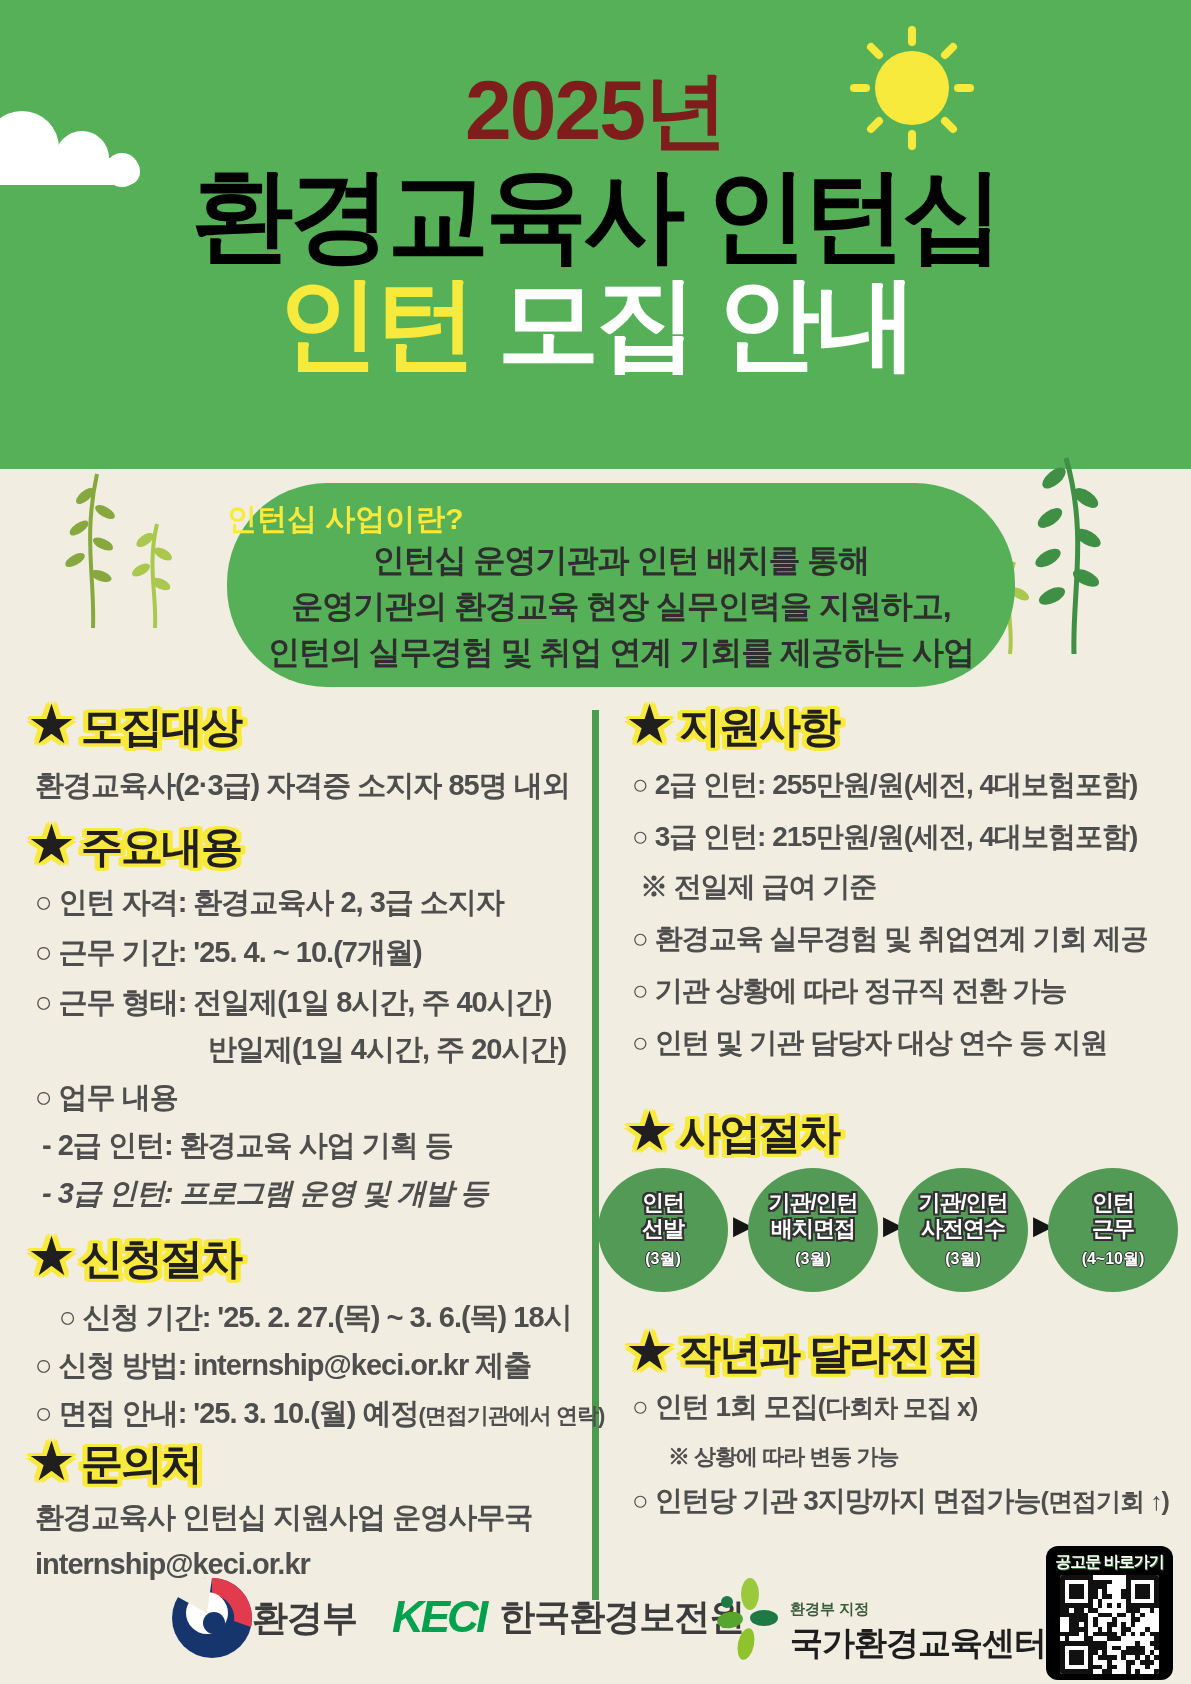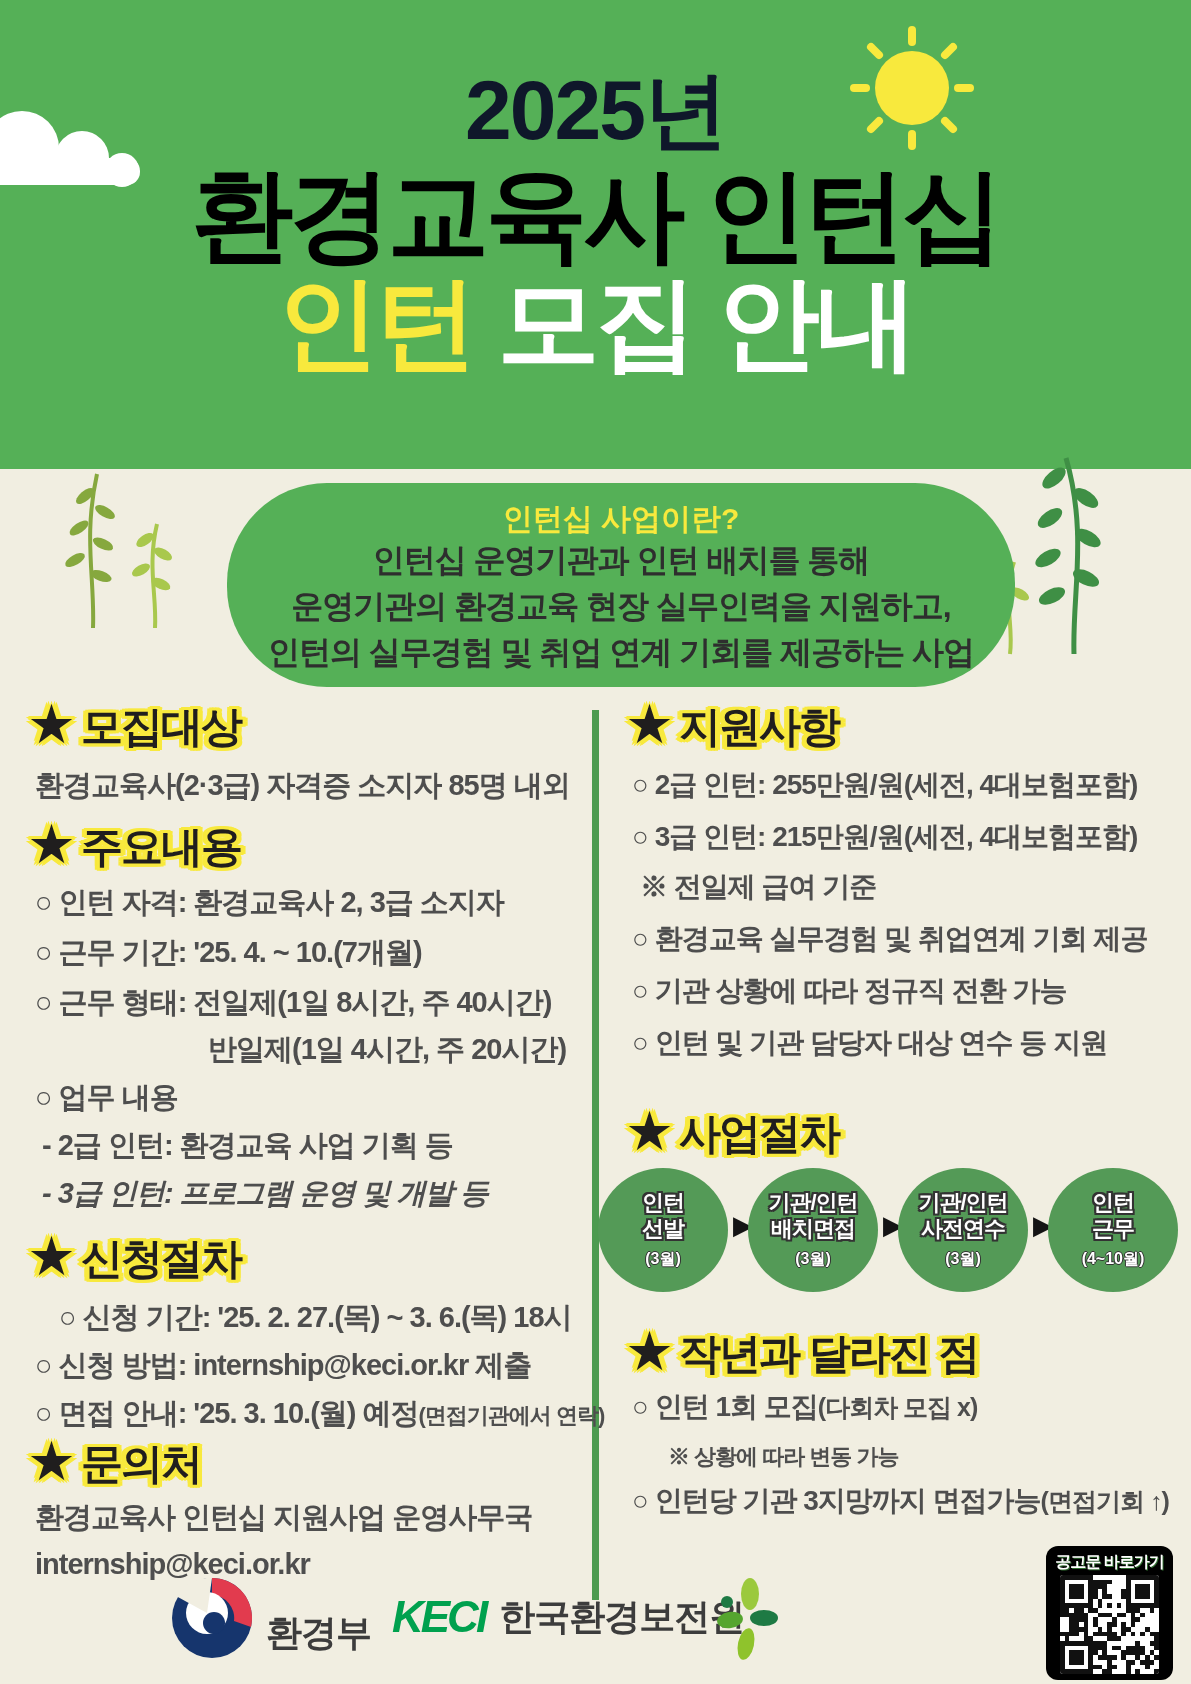--- a/index.html
+++ b/index.html
@@ -5,30 +5,30 @@
   html,body{margin:0;padding:0;}
   body{
     width:1191px;height:1684px;position:relative;overflow:hidden;
     background:#f1eee1;
     font-family:"Liberation Sans", sans-serif;
   }
   .abs{position:absolute;}
   
   .header{position:absolute;left:0;top:0;width:1191px;height:469px;background:#55b057;}
   .h-year{position:absolute;left:0;top:66px;width:100%;text-align:center;
-    font-size:84px;font-weight:900;color:#0f172a;letter-spacing:-2px;line-height:1.05;}
+    font-size:84px;font-weight:900;color:#7f1d1d;letter-spacing:-2px;line-height:1.05;}
   .h-title{position:absolute;left:0;top:164px;width:100%;text-align:center;
     font-size:102px;font-weight:900;color:#000000;letter-spacing:-4px;line-height:1.0;}
   .h-sub{position:absolute;left:0;top:272px;width:100%;text-align:center;
     font-size:102px;font-weight:900;color:#ffffff;letter-spacing:-4px;line-height:1.0;}
   .h-sub .hl{color:#f8e93d;}
   
   .intro{position:absolute;left:227px;top:483px;width:788px;height:204px;
     background:#55b057;border-radius:100px;}
-  .intro-title{position:absolute;left:0;top:16px;width:100%;text-align:center;
+  .intro-title{position:absolute;left:0;top:16px;width:100%;
     font-size:30px;font-weight:900;color:#f8e93d;}
   .intro-line{position:absolute;left:0;width:100%;text-align:center;
     font-size:32px;font-weight:800;color:#2e2e2e;letter-spacing:-1px;white-space:nowrap;}
   
   .divider{position:absolute;left:592px;top:710px;width:7px;height:890px;background:#4d9b50;}
   .sec-h{position:absolute;display:flex;align-items:center;gap:10px;
     font-weight:900;color:#201e1e;letter-spacing:-2px;white-space:nowrap;
     text-shadow:
       3px 0 #f8e93d,-3px 0 #f8e93d,0 3px #f8e93d,0 -3px #f8e93d,
       3px 3px #f8e93d,-3px -3px #f8e93d,3px -3px #f8e93d,-3px 3px #f8e93d,
@@ -53,21 +53,21 @@
   .sarr{position:absolute;top:1212px;font-size:26px;color:#141414;line-height:1;}
   
   .qr-badge{position:absolute;left:1046px;top:1546px;width:127px;height:134px;
     background:#000000;border-radius:12px;}
   .qr-label{position:absolute;left:0;top:6px;width:100%;text-align:center;
     font-size:16px;font-weight:900;color:#ffffff;letter-spacing:-1px;
     text-shadow:1px 1px 0 #2e6b2e;}
   .qr-svg{position:absolute;left:14px;top:29px;width:99px;height:99px;
     background:#ffffff;border-radius:3px;}
   
-  .f-moe{position:absolute;left:172px;top:1578px;display:flex;align-items:flex-end;gap:14px;}
+  .f-moe{position:absolute;left:172px;top:1578px;display:flex;align-items:center;}
   .f-label{font-size:36px;font-weight:800;color:#3c3c3c;letter-spacing:-1px;white-space:nowrap;}
   .f-keci{position:absolute;left:392px;top:1592px;display:flex;align-items:center;gap:14px;}
   .keci-abbr{font-size:44px;font-weight:900;color:#00a14e;letter-spacing:-3px;font-style:italic;}
   .f-neec{position:absolute;left:716px;top:1572px;display:flex;align-items:flex-end;gap:12px;}
   .neec-text{display:flex;flex-direction:column;align-items:flex-start;}
   .neec-desig{font-size:15px;font-weight:700;color:#3a5a3a;margin-bottom:2px;}
   .neec-name{font-size:33px;font-weight:900;color:#1e1e1e;letter-spacing:-1px;white-space:nowrap;}
 </style>
 </head>
 <body>
@@ -493,13 +493,17 @@
 </div>
 
 <div class="f-neec">
   <svg width="62" height="94" viewBox="0 0 62 94">
     <ellipse cx="34" cy="22" rx="9" ry="16" fill="#9bc93d"></ellipse>
     <ellipse cx="48" cy="46" rx="14" ry="8" fill="#1e7a44"></ellipse>
     <ellipse cx="30" cy="72" rx="8" ry="16" fill="#8fc32c" transform="rotate(12 30 72)"></ellipse>
     <ellipse cx="14" cy="48" rx="13" ry="8" fill="#55a52f" transform="rotate(-8 14 48)"></ellipse>
     <circle cx="11" cy="30" r="6" fill="#1e7a44"></circle>
   </svg>
+  <div class="neec-text">
+    <div class="neec-desig">환경부 지정</div>
+    <div class="neec-name">국가환경교육센터</div>
+  </div>
 </div>
 
 </body></html>

